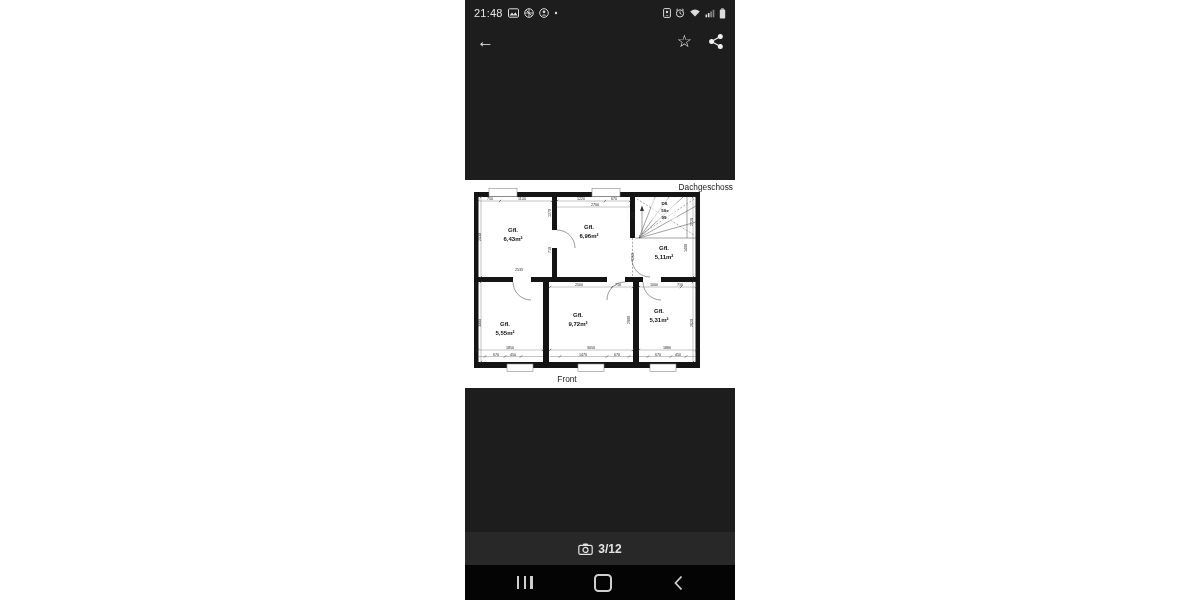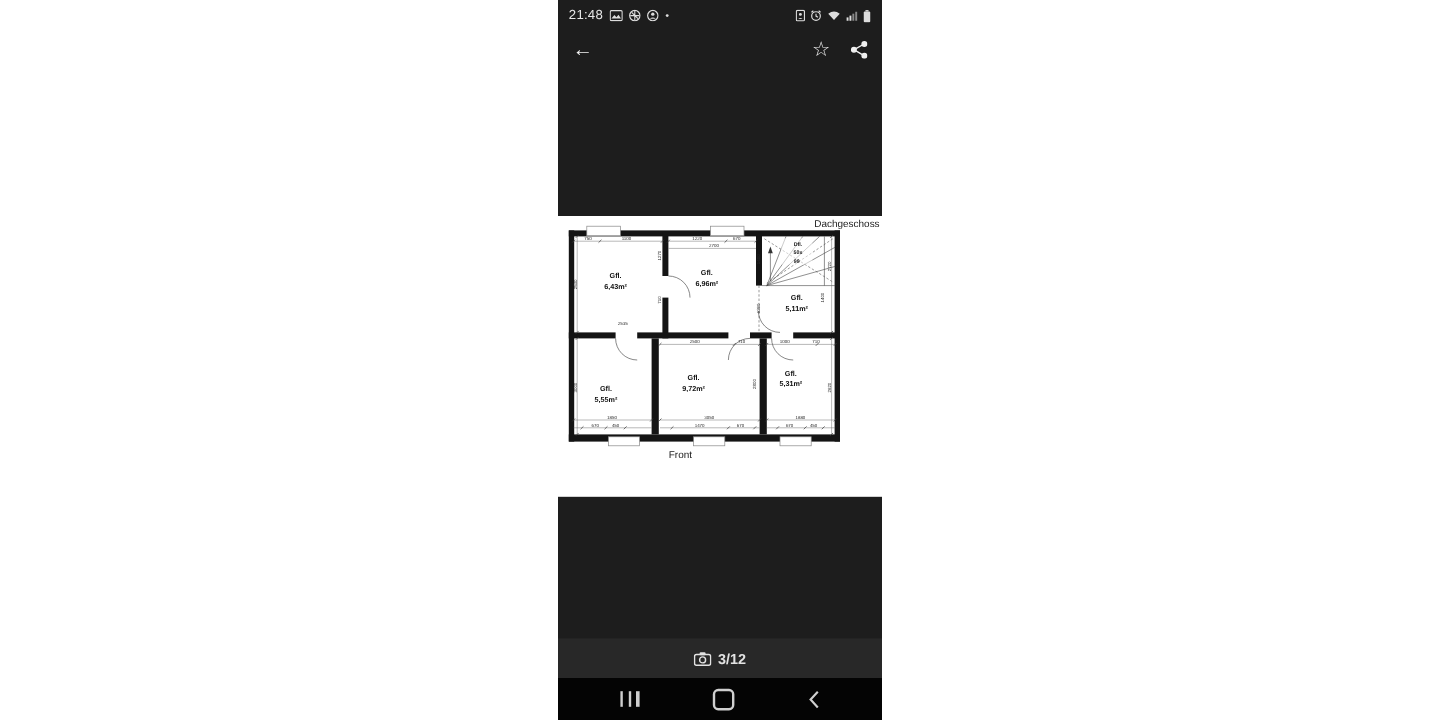--- a/index.html
+++ b/index.html
@@ -12,21 +12,21 @@
   .sb-left{display:flex;align-items:center;gap:5px;}
   .sb-right{margin-left:auto;display:flex;align-items:center;gap:4px;}
   .sb-ic{display:inline-flex;align-items:center;}
   
   .app-bar{position:absolute;top:26px;left:0;right:0;height:30px;display:flex;align-items:center;
            padding:0 12px;color:#f0f0f0;}
   .ab-back{font-size:17px;line-height:1;cursor:pointer;}
   .ab-right{margin-left:auto;display:flex;align-items:center;gap:17px;}
   .ab-star{font-size:17px;line-height:1;cursor:pointer;}
   
-  .viewer-image{position:absolute;top:180px;left:0;width:270px;height:234px;background:#fff;}
+  .viewer-image{position:absolute;top:180px;left:0;width:270px;height:208px;background:#fff;}
   .viewer-image svg{display:block;}
   
   .counter-bar{position:absolute;top:532px;left:0;width:270px;height:33px;background:#282828;
                display:flex;align-items:center;justify-content:center;gap:5px;color:#e3e3e3;
                font-size:12px;font-weight:bold;}
   
   .nav-bar{position:absolute;top:565px;left:0;width:270px;height:35px;background:#040404;
            display:flex;align-items:center;justify-content:space-between;padding:0 52px;
            box-sizing:border-box;}
   .nb-recents{display:flex;gap:4.5px;cursor:pointer;}

